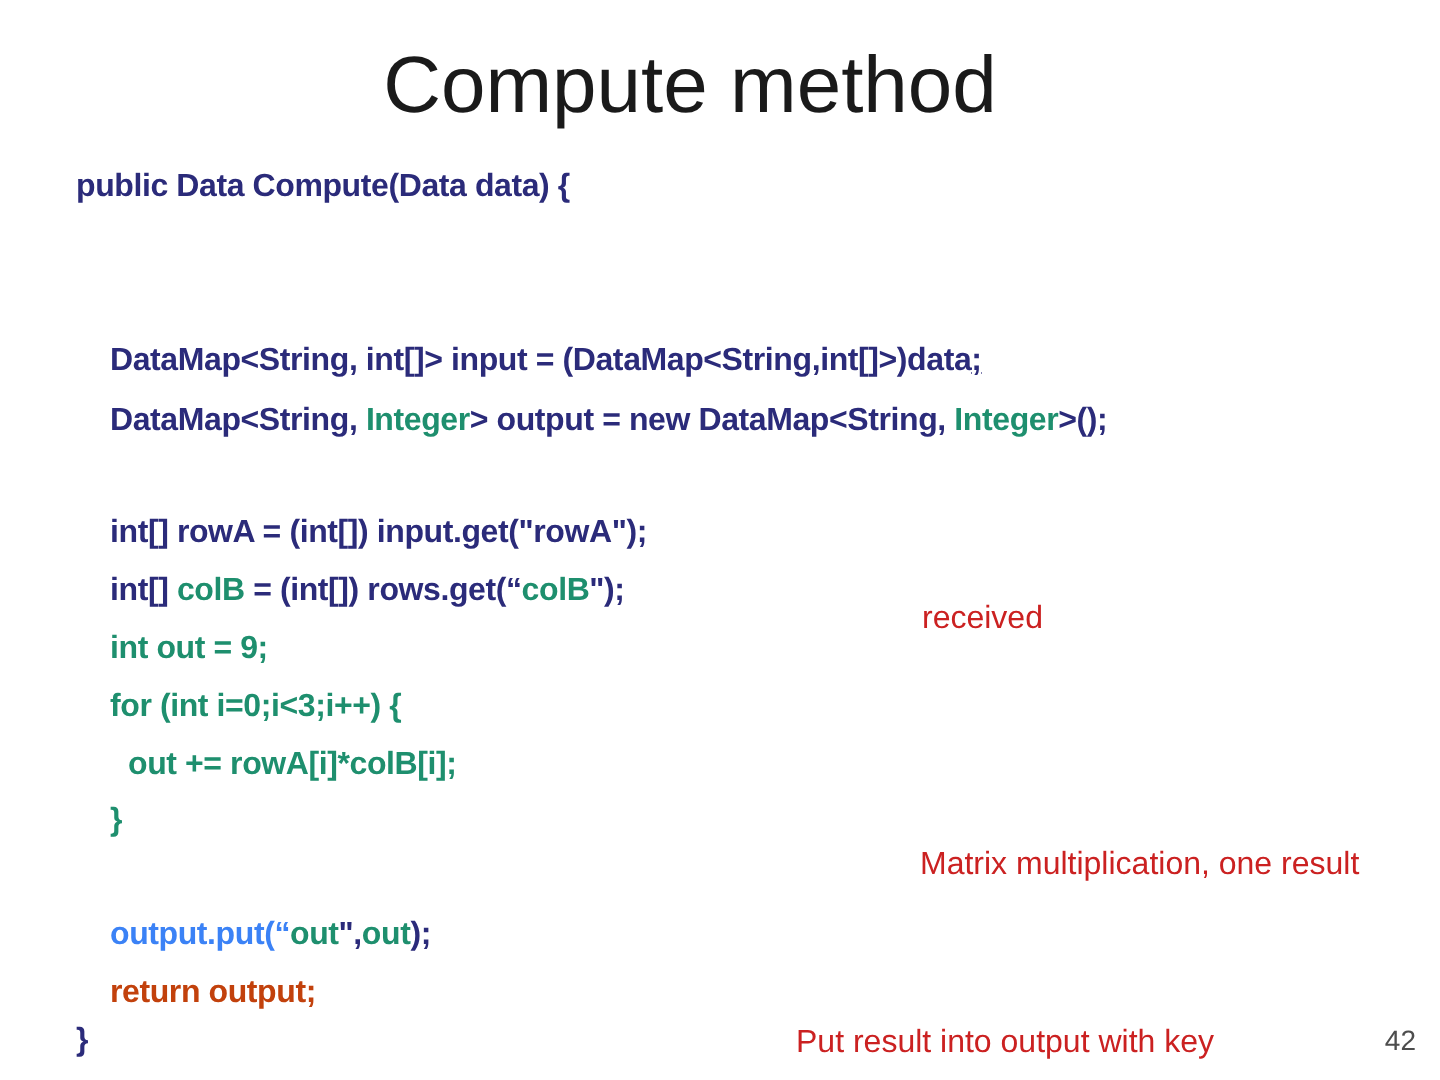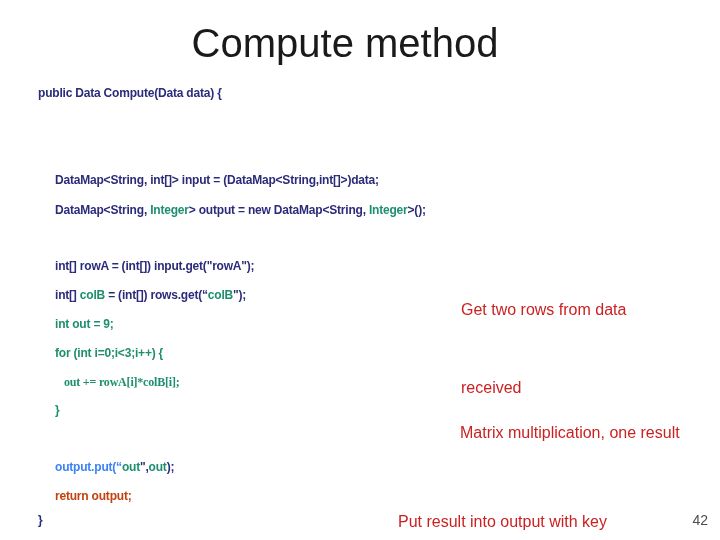--- a/index.html
+++ b/index.html
@@ -16,21 +16,21 @@
     left: 0; top: 21px; width: 690px;
     text-align: center;
     font-size: 40px;
     font-weight: 400;
     color: var(--black, #1a1a1a);
     letter-spacing: 0px;
     white-space: pre;
   }
   .code-line {
     position: absolute;
-    font-size: 12px;
+    font-size: 16px;
     font-weight: 700;
     white-space: pre;
     letter-spacing: -0.2px;
     line-height: 17px;
   }
   .annotation {
     position: absolute;
     font-size: 16px;
     font-weight: 400;
     color: var(--red, #cb2121);
@@ -55,30 +55,29 @@
 
   <div class="code-line" style="left:38px; top:85px;"><span style="color: rgb(43, 43, 122);">public Data Compute(Data data) {</span></div>
 
   <div class="code-line" style="left:55px; top:202px;"><span style="color: rgb(43, 43, 122);">DataMap&lt;String, </span><span style="color: rgb(30, 143, 110);">Integer</span><span style="color: rgb(43, 43, 122);">&gt; output = new DataMap&lt;String, </span><span style="color: rgb(30, 143, 110);">Integer</span><span style="color: rgb(43, 43, 122);">&gt;();</span></div>
   <div class="code-line" style="left:55px; top:172px;"><span style="color: rgb(43, 43, 122);">DataMap&lt;String, int[]&gt; input = (DataMap&lt;String,int[]&gt;)data</span><span class="u" style="color: rgb(43, 43, 122);">;</span></div>
 
   <div class="code-line" style="left:55px; top:258px;"><span style="color: rgb(43, 43, 122);">int[] rowA = (int[]) input.get("rowA");</span></div>
   <div class="code-line" style="left:55px; top:287px;"><span style="color: rgb(43, 43, 122);">int[] </span><span style="color: rgb(30, 143, 110);">colB</span><span style="color: rgb(43, 43, 122);"> = (int[]) rows.get(“</span><span style="color: rgb(30, 143, 110);">colB</span><span style="color: rgb(43, 43, 122);">");</span></div>
   <div class="code-line" style="left:55px; top:316px;"><span style="color: rgb(30, 143, 110);">int out = 9;</span></div>
   <div class="code-line" style="left:55px; top:345px;"><span style="color: rgb(30, 143, 110);">for (int i=0;i&lt;3;i++) {</span></div>
-  <div class="code-line" style="left:64px; top:374px;"><span style="color: rgb(30, 143, 110); font-family: Liberation Serif, serif;">out += rowA[i]*colB[i];</span></div>
+  <div class="code-line" style="left:64px; top:374px;"><span style="color: rgb(30, 143, 110);">out += rowA[i]*colB[i];</span></div>
   <div class="code-line" style="left:55px; top:402px;"><span style="color: rgb(30, 143, 110);">}</span></div>
 
   <div class="code-line" style="left:55px; top:459px;"><span style="color: #3b82f6;">output.put(“</span><span style="color: rgb(30, 143, 110);">out</span><span style="color: rgb(43, 43, 122);">",</span><span style="color: rgb(30, 143, 110);">out</span><span style="color: rgb(43, 43, 122);">);</span></div>
   <div class="code-line" style="left:55px; top:488px;"><span style="color: #c2410c;">return output;</span></div>
 
   <div class="code-line" style="left:38px; top:512px;"><span style="color: rgb(43, 43, 122);">}</span></div>
 
   <div class="annotation" style="left:461px; top:245px;">
-    <div>Get two rows from data</div>
     <div>received</div>
   </div>
 
   <div class="annotation" style="left:432px; top:368px;margin-left:28px;">
     <div>Matrix multiplication, one result</div>
   </div>
 
   <div class="annotation" style="left:398px; top:457px;">
     <div>Put result into output with key</div>
     

